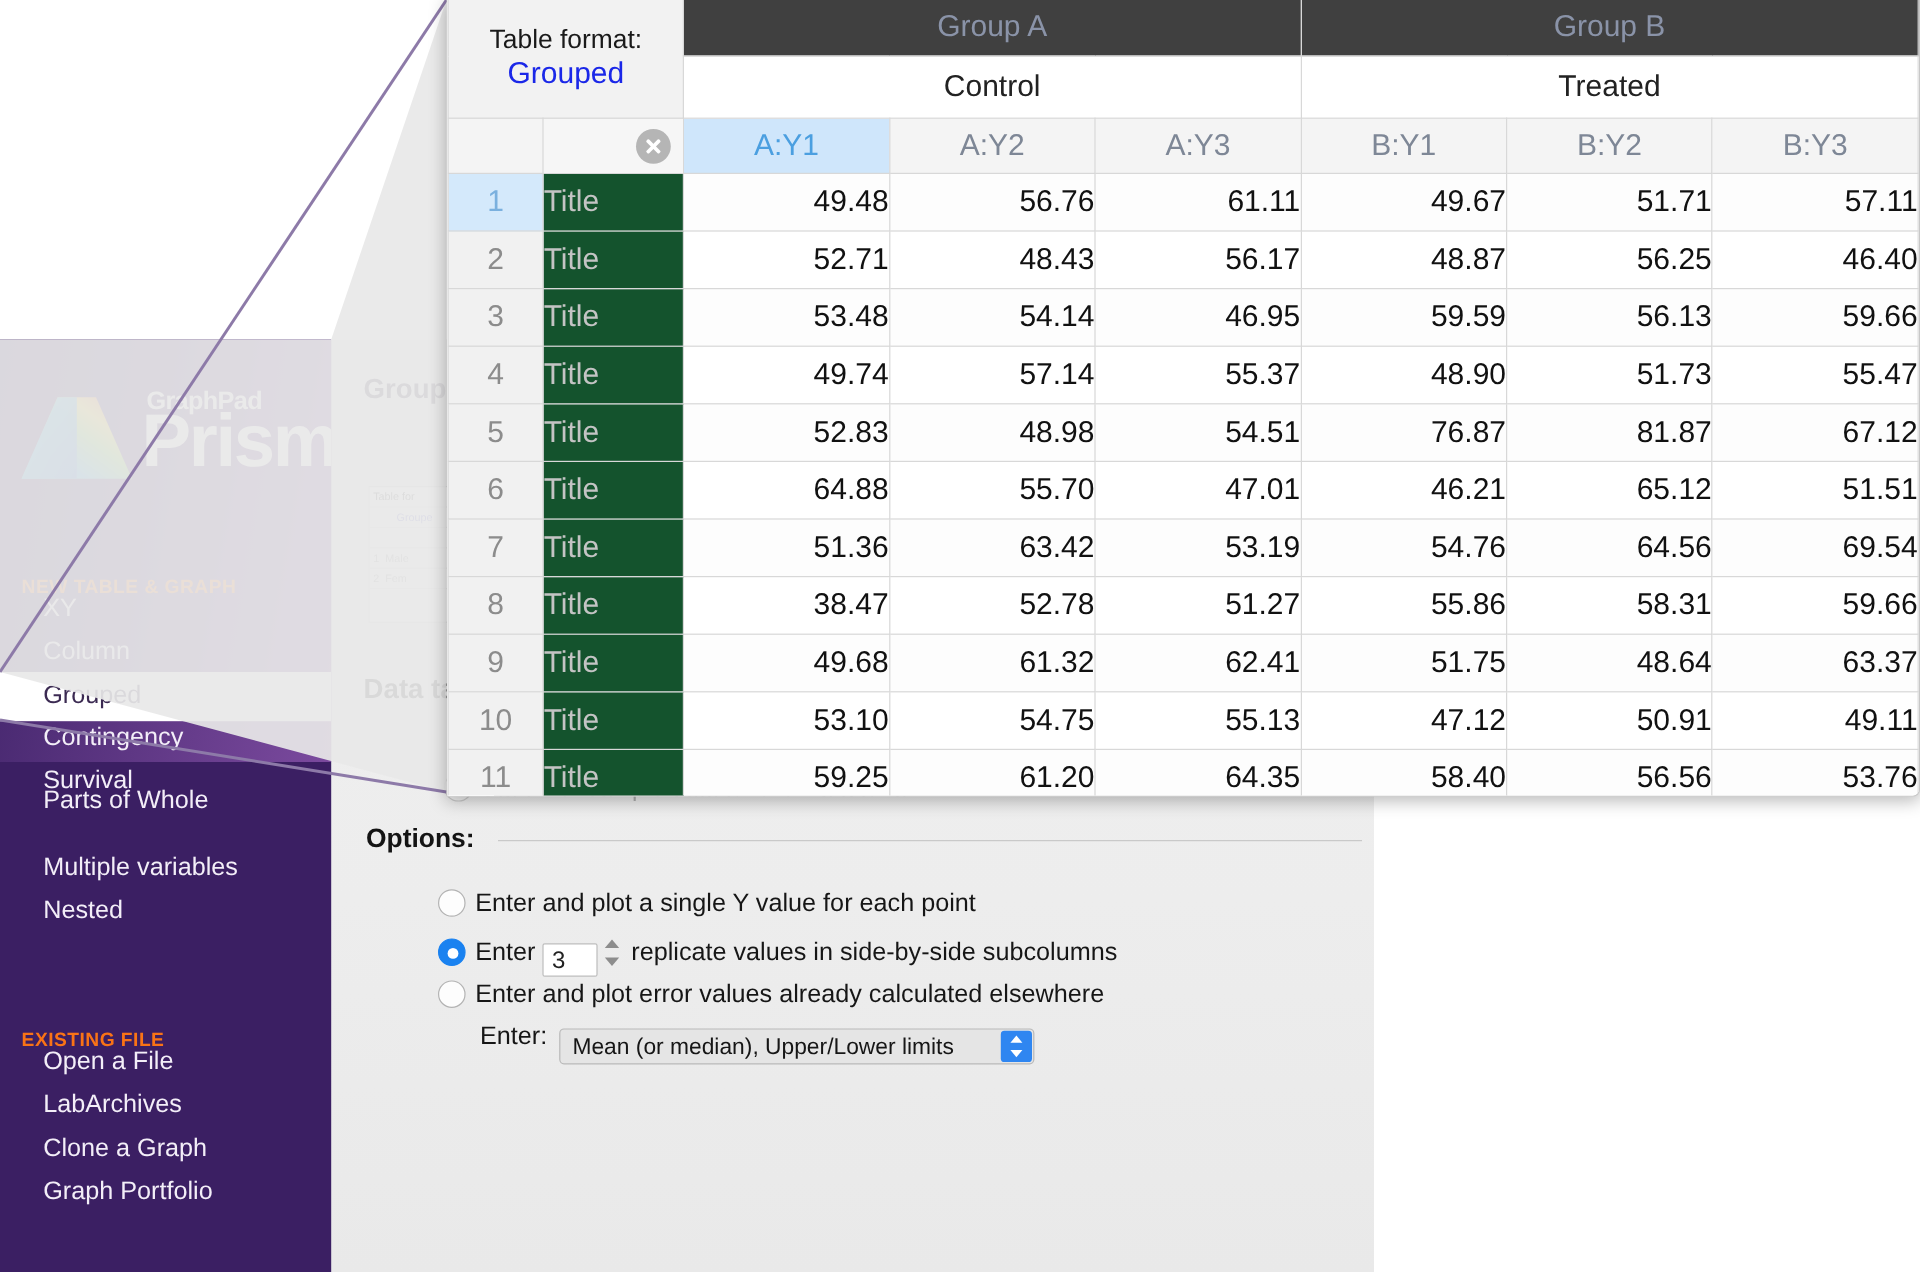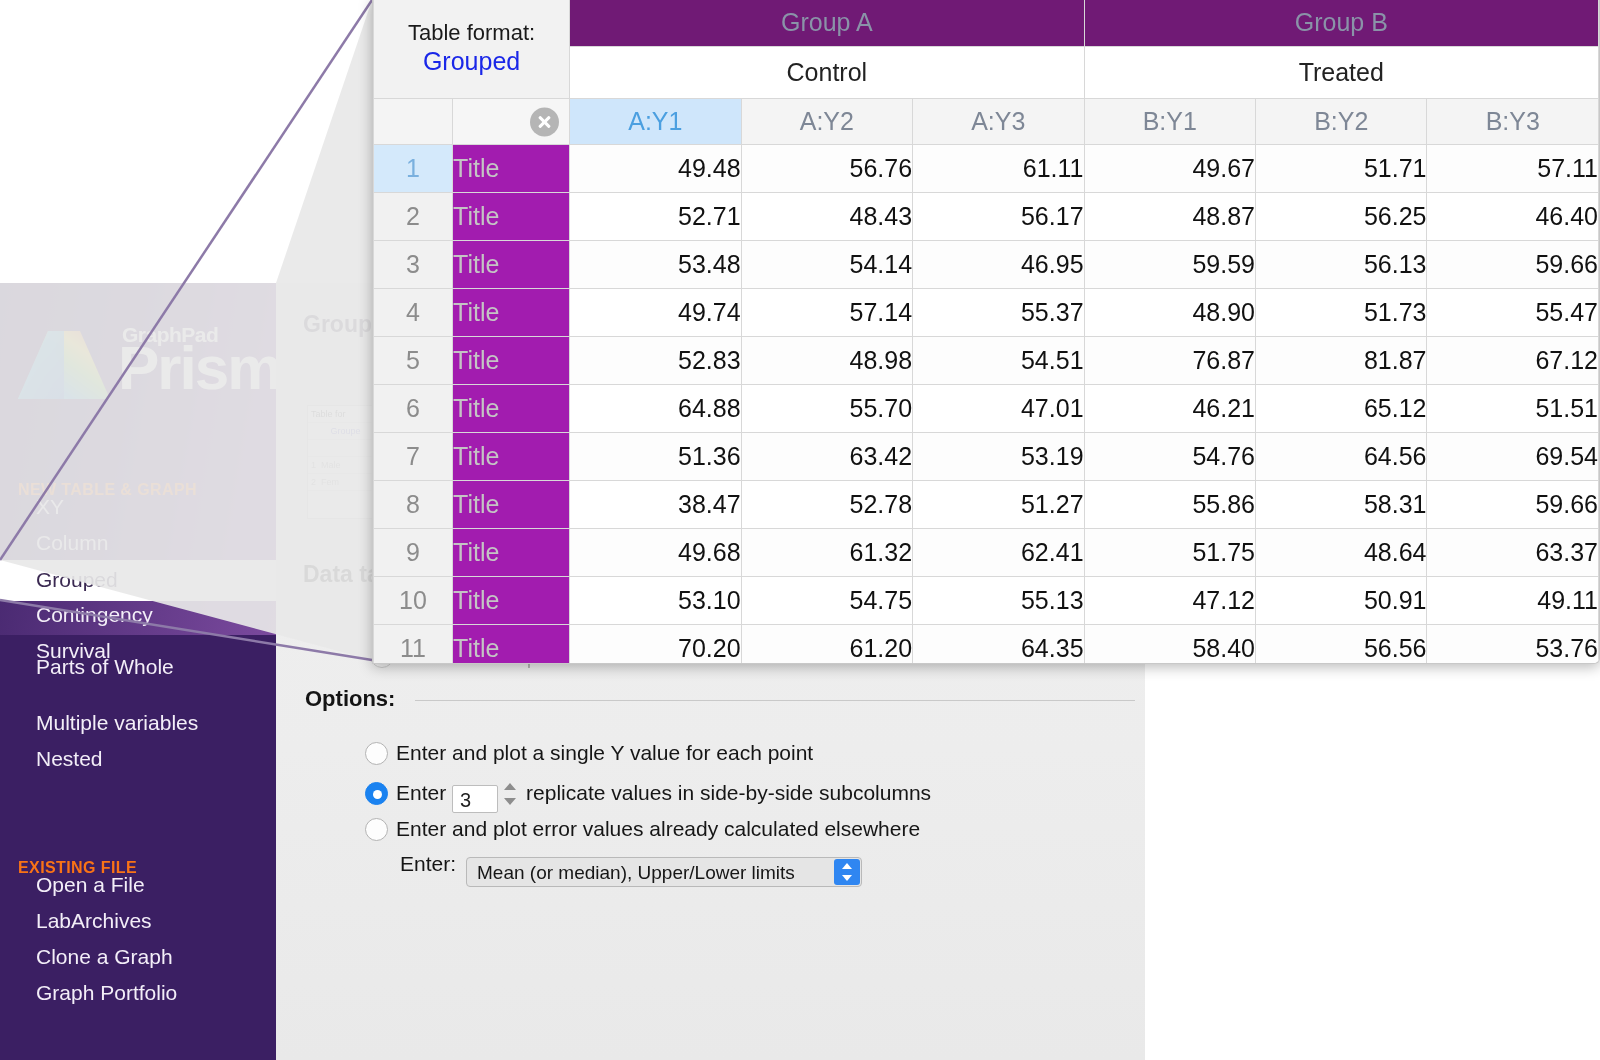--- a/index.html
+++ b/index.html
@@ -86,21 +86,21 @@
     box-sizing:border-box;
     font-weight:normal;
   }
   
   col.c-rownum{width:77px;}
   col.c-title{width:114px;}
   col.c-data{width:167px;}
 
   
   tr.hdr-group td{
-    height:48px;background:#701a75;color:#8a93a8;
+    height:48px;background:#404040;color:#8a93a8;
     font-size:25px;text-align:center;vertical-align:middle;
     border-bottom:1px solid #d0d0d0;
   }
   tr.hdr-group td.corner-fmt{
     background:#f2f2f2;color:#222;border-bottom:none;
   }
   tr.hdr-sub td{
     height:52px;background:#ffffff;color:#222;
     font-size:25px;text-align:center;vertical-align:middle;
     border-bottom:1px solid #cfcfcf;
@@ -131,21 +131,21 @@
   #close-x::before{transform:rotate(45deg);}
   #close-x::after{transform:rotate(-45deg);}
 
   tr.drow td{height:48px;vertical-align:middle;background:#ffffff;}
   tr.drow td.rownum{
     background:#f1f1f1;color:#8c8c8c;text-align:center;font-size:25px;
   }
   tr.drow.first td.rownum{background:#d4e9fb;color:#7ab0de;}
   tr.drow td.titlecell{
     color:#c4c4c4;text-align:left;padding-left:16px;font-size:25px;
-    background:#a21caf;
+    background:#14532d;
   }
   tr.drow td.val{
     text-align:right;padding-right:14px;color:#111;font-size:25px;
   }
   tr.drow td.val.active{
     border:3px solid #3b7dd8;
     background:#ffffff;
   }
   tr.drow:nth-child(even) td.val{background:#fdfdfd;}
 
@@ -445,21 +445,21 @@
         <td class="val">53.10</td>
         <td class="val">54.75</td>
         <td class="val">55.13</td>
         <td class="val">47.12</td>
         <td class="val">50.91</td>
         <td class="val">49.11</td>
       </tr>
       <tr class="drow">
         <td class="rownum">11</td>
         <td class="titlecell">Title</td>
-        <td class="val">70.20</td>
+        <td class="val">59.25</td>
         <td class="val">61.20</td>
         <td class="val">64.35</td>
         <td class="val">58.40</td>
         <td class="val">56.56</td>
         <td class="val">53.76</td>
       </tr>
     </tbody>
   </table>
 </div>
 

